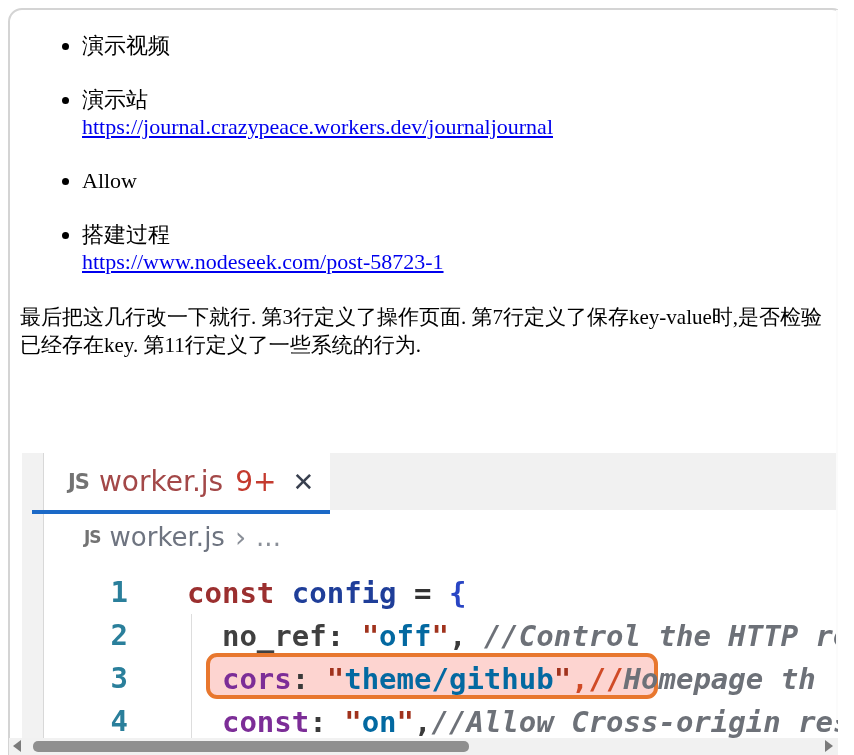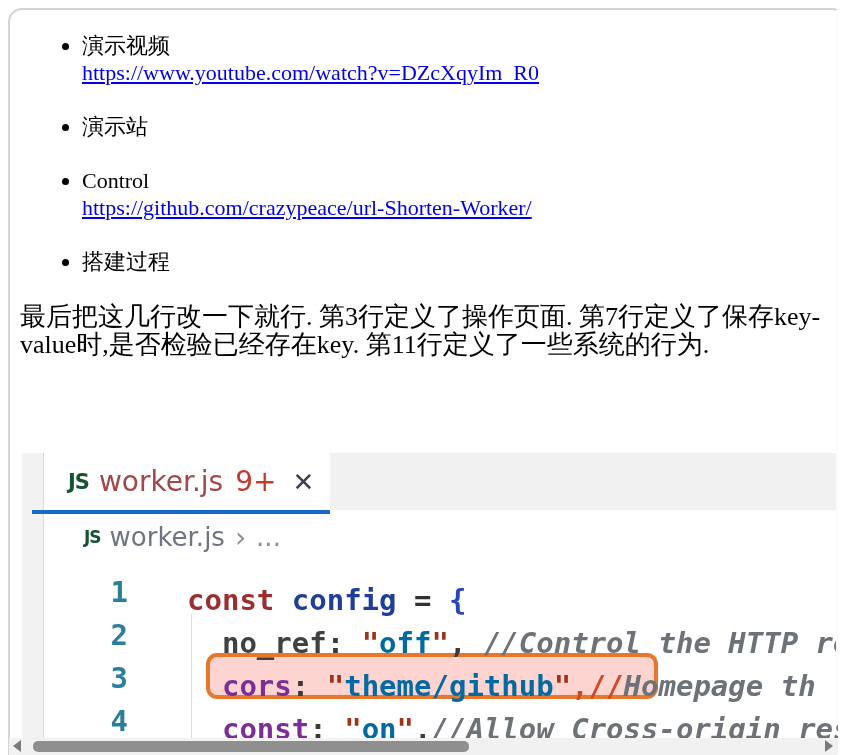--- a/index.html
+++ b/index.html
@@ -5,46 +5,46 @@
   html,body{margin:0;padding:0;background:#fff;}
   #page{position:relative;width:838px;height:755px;overflow:hidden;background:#fff;
         font-family:"Liberation Serif","DejaVu Serif",serif;}
   
   .card{position:absolute;left:8px;top:8px;width:838px;height:900px;
         border:2px solid #d4d4d4;border-radius:14px;background:#fff;box-sizing:border-box;}
   .content{position:absolute;left:10px;top:14px;width:812px;}
   ul.links{margin:8px 0 0 0;padding:0 0 0 62px;list-style:disc;}
   ul.links li{margin:0 0 27px 0;font-size:22px;line-height:27px;color:#000;}
   ul.links a{color:#0000ee;text-decoration:underline;}
-  .para{margin:28px 0 0 0;font-size:26px;line-height:28px;color:#000;}
+  .para{margin:28px 0 0 0;font-size:21px;line-height:28px;color:#000;}
 
   
   .codeimg{position:absolute;left:12px;top:443px;width:820px;height:294px;overflow:hidden;
            background:#fff;font-family:"DejaVu Sans Mono","Liberation Mono",monospace;}
   .sliver{position:absolute;left:0;top:0;width:21px;height:294px;background:#f2f2f2;border-right:1px solid #d8d8d8;}
   .tabbar{position:absolute;left:22px;top:0;width:798px;height:57px;background:#f1f1f1;}
   .tab{position:absolute;left:0;top:0;width:286px;height:57px;background:#ffffff;
        display:flex;align-items:center;padding-left:24px;box-sizing:border-box;
        font-family:"DejaVu Sans","Liberation Sans",sans-serif;}
-  .jsicon{color:#14532d;font-weight:bold;font-size:21px;letter-spacing:-1px;font-style:normal;}
+  .jsicon{color:#737373;font-weight:bold;font-size:21px;letter-spacing:-1px;font-style:normal;}
   .tabtitle{color:#a34848;font-size:28px;margin-left:10px;}
   .tabbadge{color:#c43a2e;font-size:28px;margin-left:12px;}
   .tabclose{color:#39404f;font-size:26px;margin-left:16px;}
   .tabline{position:absolute;left:10px;top:57px;width:298px;height:4px;background:#1b69c7;}
   .breadcrumb{position:absolute;left:62px;top:66px;height:36px;display:flex;align-items:center;
               font-family:"DejaVu Sans","Liberation Sans",sans-serif;color:#6e7480;font-size:26px;}
   .breadcrumb .jsicon{font-size:17px;}
   .bc-file{margin-left:9px;}
   .bc-sep{margin-left:10px;font-size:28px;color:#8a8f98;}
   .bc-ellipsis{margin-left:10px;color:#8a8f98;}
   .indent-guide{position:absolute;left:169px;top:161px;width:1px;height:130px;background:#ddd;}
   .code-line{position:absolute;left:0;width:820px;height:43px;line-height:43px;white-space:pre;
              font-size:29px;font-weight:bold;}
   .ln{position:absolute;left:0;top:0;width:106px;text-align:right;color:#2a7f9b;}
-  .codetxt{position:absolute;left:165px;top:8px;}
+  .codetxt{position:absolute;left:165px;top:1px;}
   .hlbox{position:absolute;left:184px;top:200px;width:452px;height:46px;box-sizing:border-box;
          border:4px solid #e8772e;border-radius:11px;background:rgba(250,160,150,0.45);}
   .tok-kw{color:#9b2f2f;}
   .tok-var{color:#1f3e99;}
   .tok-op{color:#333;}
   .tok-brace{color:#2945c4;}
   .tok-key-blue{color:#404040;}
   .tok-key-purple{color:#7c2d97;}
   .tok-quote{color:#a0321c;}
   .tok-str{color:#0369a1;}
@@ -63,24 +63,24 @@
   .arr-left{left:4px;top:2px;border-top:6px solid transparent;border-bottom:6px solid transparent;border-right:8px solid #7a7a7a;}
   .arr-right{left:816px;top:2px;border-top:6px solid transparent;border-bottom:6px solid transparent;border-left:8px solid #7a7a7a;}
 </style>
 </head>
 <body>
 
 <div id="page">
   <div class="card">
     <div class="content">
       <ul class="links">
-          <li><span>演示视频</span><br><a href="#">https://www.youtube.com/watch?v=DZcXqyIm_R0</a></li>
-          <li><span>演示站</span><br></li>
-          <li><span>Control</span><br><a href="#">https://github.com/crazypeace/url-Shorten-Worker/</a></li>
-          <li><span>搭建过程</span><br></li>
+          <li><span>演示视频</span><br></li>
+          <li><span>演示站</span><br><a href="#">https://journal.crazypeace.workers.dev/journaljournal</a></li>
+          <li><span>Allow</span><br></li>
+          <li><span>搭建过程</span><br><a href="#">https://www.nodeseek.com/post-58723-1</a></li>
         </ul>
       <p class="para">最后把这几行改一下就行. 第3行定义了操作页面. 第7行定义了保存key-value时,是否检验已经存在key. 第11行定义了一些系统的行为.</p>
     </div>
 
     <div class="codeimg">
       <div class="sliver"></div>
       <div class="tabbar">
         <div class="tab">
           <span class="jsicon">JS</span>
           <span class="tabtitle">worker.js</span>

